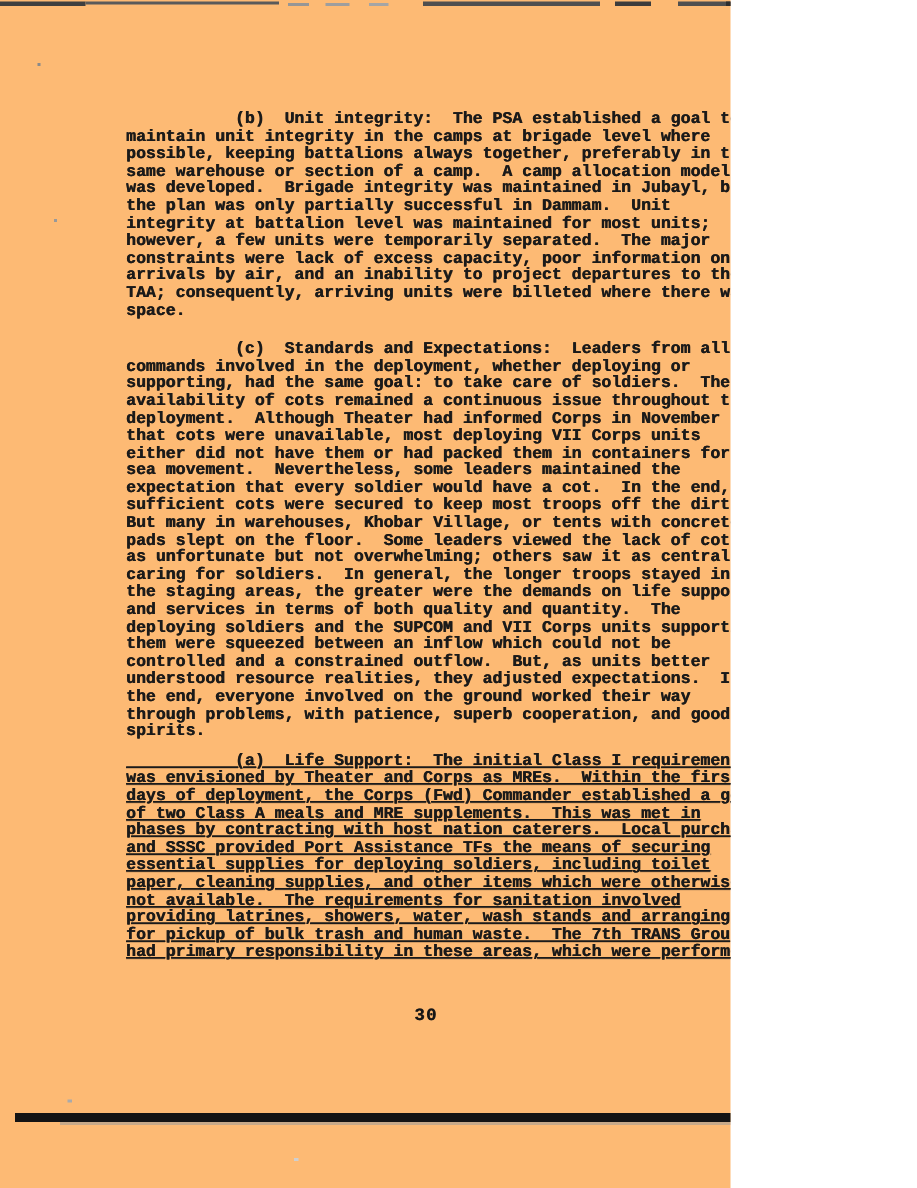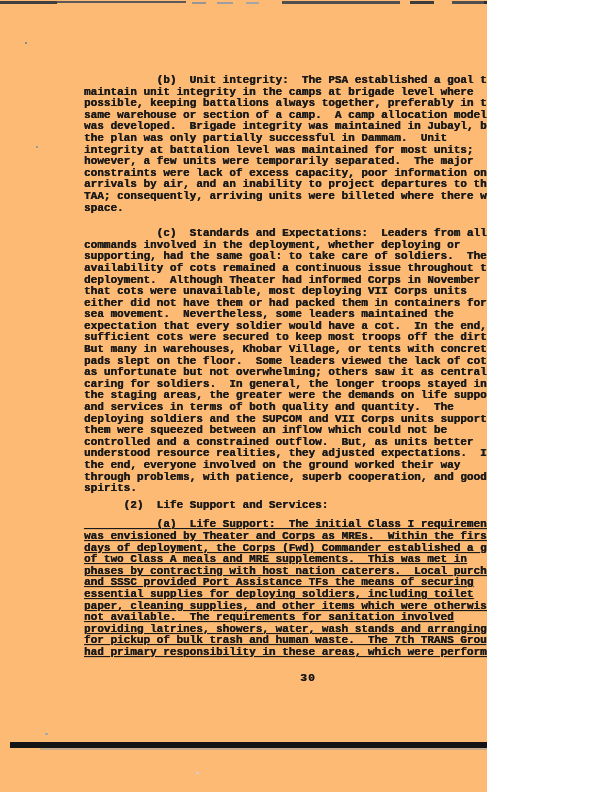--- a/index.html
+++ b/index.html
@@ -24,21 +24,21 @@
     line-height: 11.6px;
     color: #1a1a1a;
     white-space: pre;
     text-shadow: 0.35px 0 0 rgba(20,20,20,0.85), 0 0.25px 0 rgba(20,20,20,0.5);
   }
   .gap-after-b   { margin-top: 14px; }
   .gap-after-c   { margin-top: 5px; }
   .gap-after-hdr { margin-top: 8px; text-decoration: underline; }
   .pagenum {
     position: absolute;
-    left: 96px;
+    left: 72px;
     top: 671px;
     width: 424px;
     text-align: center;
     font-family: "Liberation Mono", "DejaVu Sans Mono", monospace;
     font-weight: 700;
     font-size: 11.5px;
     color: #161616;
     letter-spacing: 1px;
     text-shadow: 0.35px 0 0 rgba(20,20,20,0.85);
   }
@@ -108,21 +108,20 @@
 caring for soldiers.  In general, the longer troops stayed in
 the staging areas, the greater were the demands on life support
 and services in terms of both quality and quantity.  The
 deploying soldiers and the SUPCOM and VII Corps units supporting
 them were squeezed between an inflow which could not be
 controlled and a constrained outflow.  But, as units better
 understood resource realities, they adjusted expectations.  In
 the end, everyone involved on the ground worked their way
 through problems, with patience, superb cooperation, and good
 spirits.</pre>
-    <pre class="para gap-after-c">      (2)  Life Support and Services:</pre>
     <pre class="para gap-after-hdr">           (a)  Life Support:  The initial Class I requirement
 was envisioned by Theater and Corps as MREs.  Within the first
 days of deployment, the Corps (Fwd) Commander established a goal
 of two Class A meals and MRE supplements.  This was met in
 phases by contracting with host nation caterers.  Local purchase
 and SSSC provided Port Assistance TFs the means of securing
 essential supplies for deploying soldiers, including toilet
 paper, cleaning supplies, and other items which were otherwise
 not available.  The requirements for sanitation involved
 providing latrines, showers, water, wash stands and arranging

